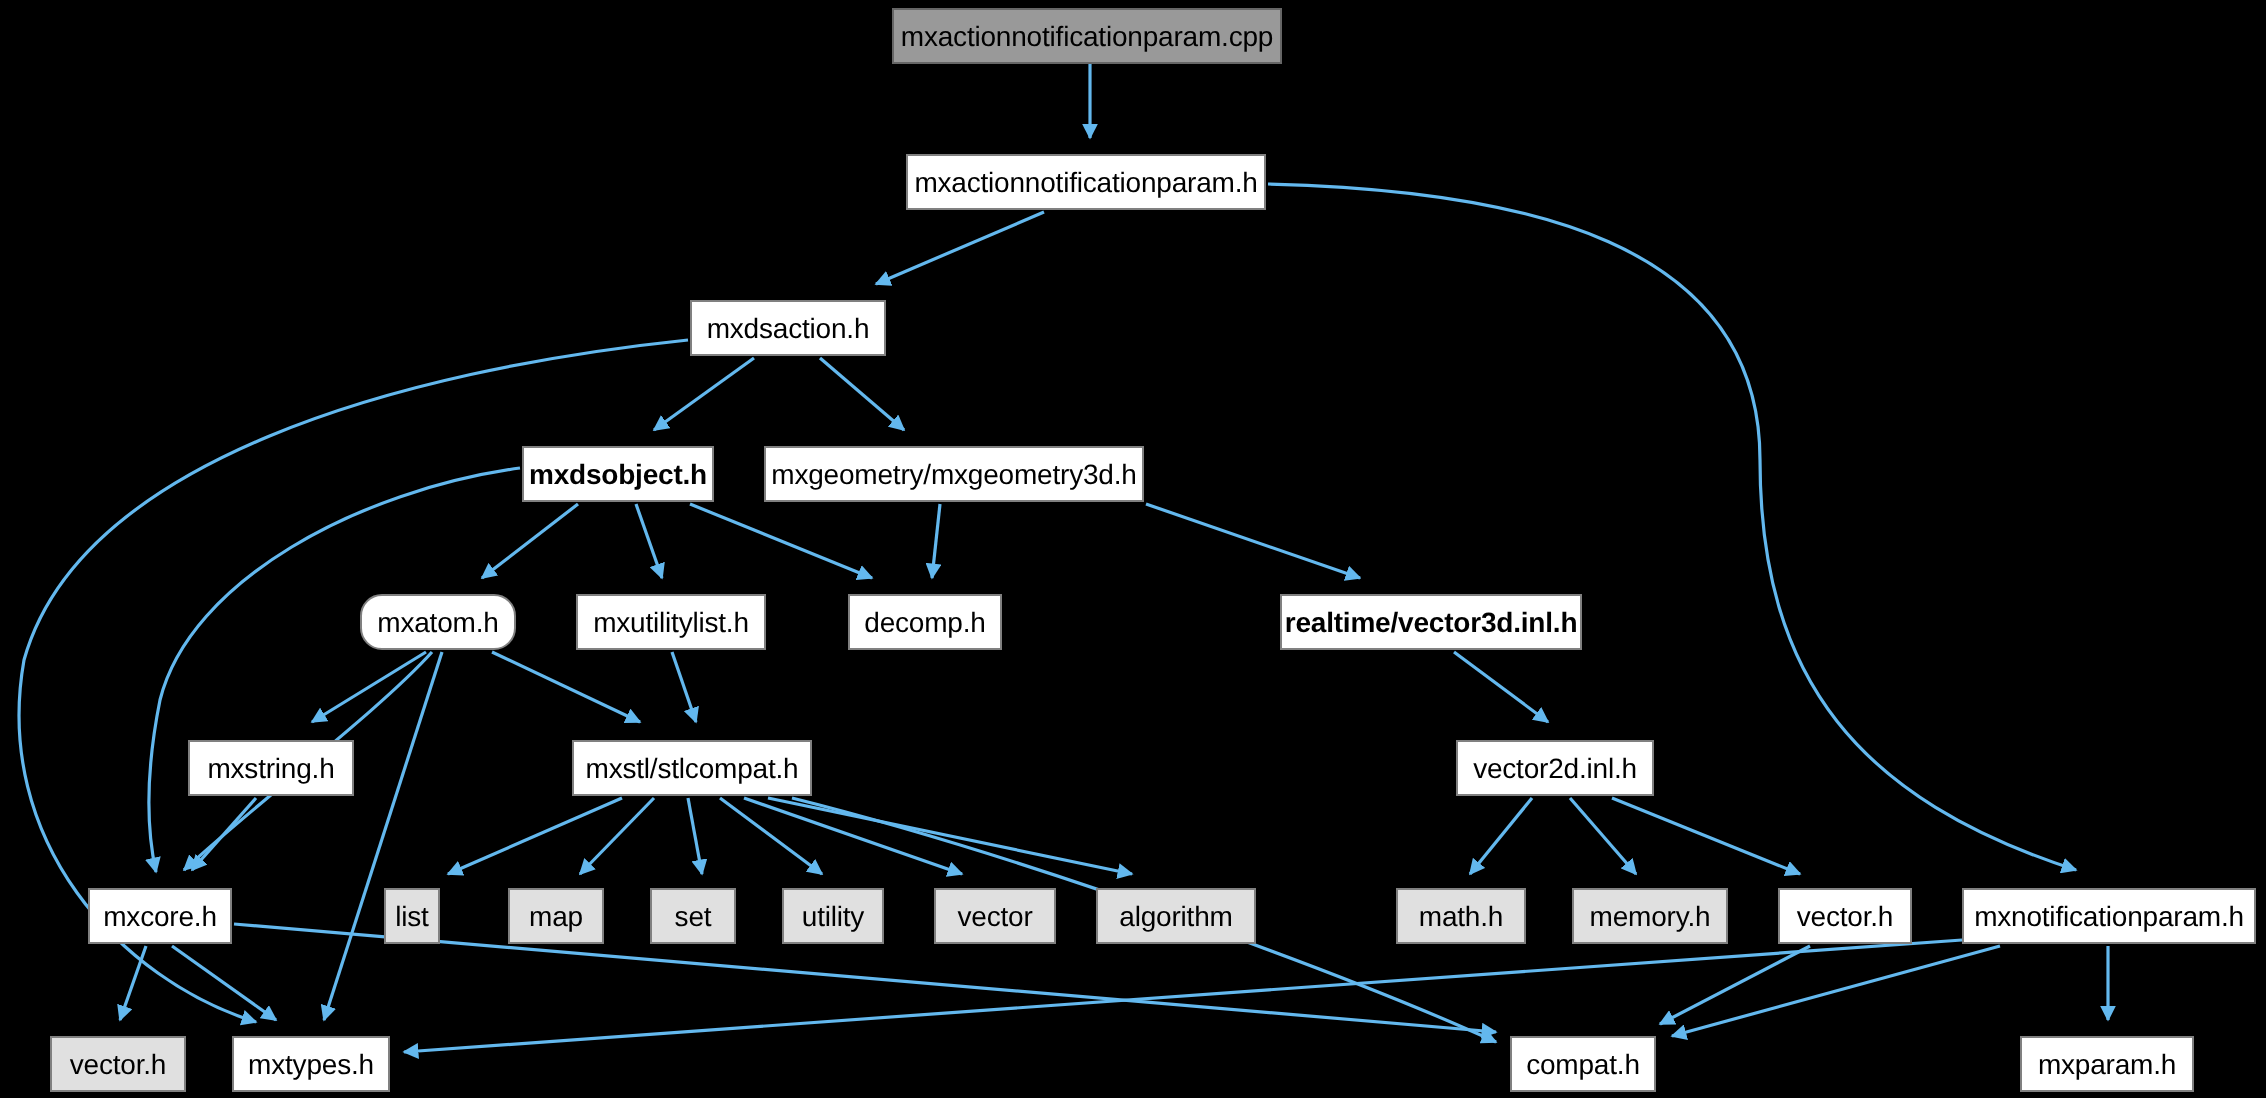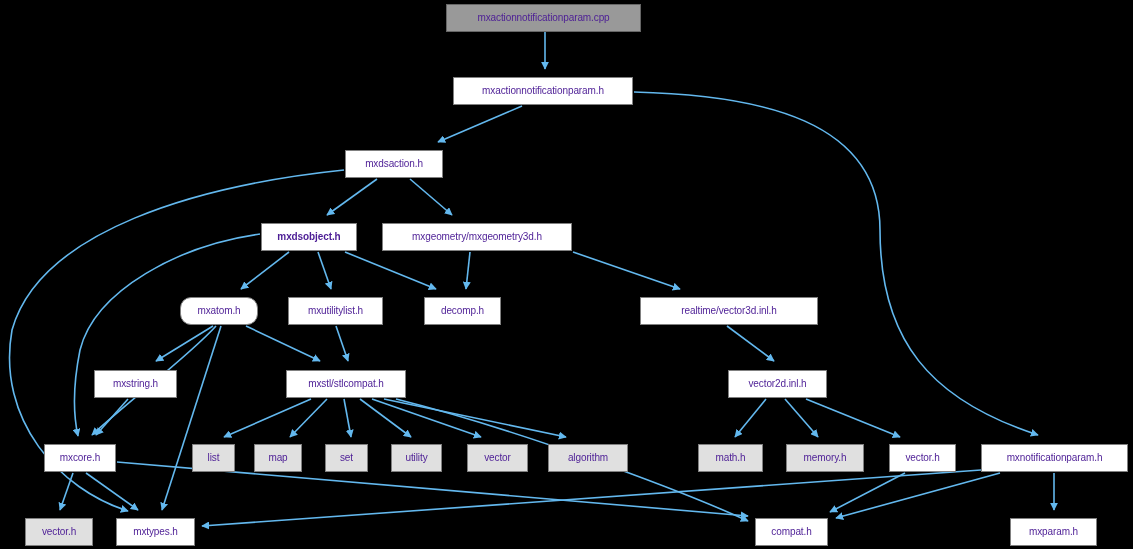--- a/index.html
+++ b/index.html
@@ -23,22 +23,22 @@
   }
   .node {
     position: absolute;
     box-sizing: border-box;
     display: flex;
     align-items: center;
     justify-content: center;
     height: 28px;
     border: 1px solid #808080;
     background: #ffffff;
-    color: #4c1d95;
-    font-size: 10px;
+    color: #000000;
+    font-size: 14px;
     line-height: 1;
     white-space: nowrap;
     letter-spacing: -0.1px;
   }
   .node.filled {
     background: #e0e0e0;
     border-color: #808080;
   }
   .node.root {
     background: #999999;
@@ -117,36 +117,36 @@
       </div>
       <div class="node" style="left: 180px; top: 297px; width: 78px; border-radius: 11px;">
         <span class="node-label">mxatom.h</span>
       </div>
       <div class="node" style="left: 288px; top: 297px; width: 95px;">
         <span class="node-label">mxutilitylist.h</span>
       </div>
       <div class="node" style="left: 424px; top: 297px; width: 77px;">
         <span class="node-label">decomp.h</span>
       </div>
-      <div class="node" style="left: 640px; top: 297px; width: 178px;">
+      <div class="node" style="left: 640px; top: 297px; width: 151px; font-weight: bold;">
         <span class="node-label">realtime/vector3d.inl.h</span>
       </div>
       <div class="node" style="left: 94px; top: 370px; width: 83px;">
         <span class="node-label">mxstring.h</span>
       </div>
       <div class="node" style="left: 286px; top: 370px; width: 120px;">
         <span class="node-label">mxstl/stlcompat.h</span>
       </div>
       <div class="node" style="left: 728px; top: 370px; width: 99px;">
         <span class="node-label">vector2d.inl.h</span>
       </div>
       <div class="node" style="left: 44px; top: 444px; width: 72px;">
         <span class="node-label">mxcore.h</span>
       </div>
-      <div class="node filled" style="left: 192px; top: 444px; width: 43px;">
+      <div class="node filled" style="left: 192px; top: 444px; width: 28px;">
         <span class="node-label">list</span>
       </div>
       <div class="node filled" style="left: 254px; top: 444px; width: 48px;">
         <span class="node-label">map</span>
       </div>
       <div class="node filled" style="left: 325px; top: 444px; width: 43px;">
         <span class="node-label">set</span>
       </div>
       <div class="node filled" style="left: 391px; top: 444px; width: 51px;">
         <span class="node-label">utility</span>

